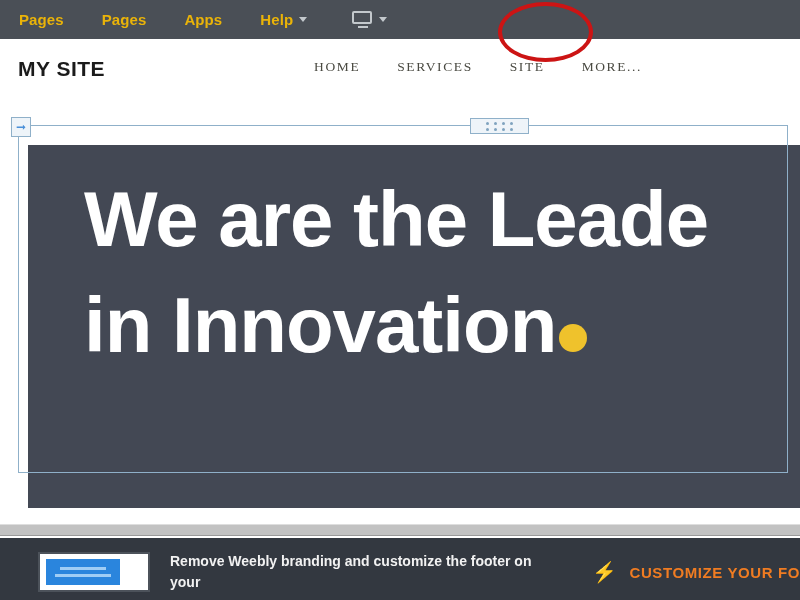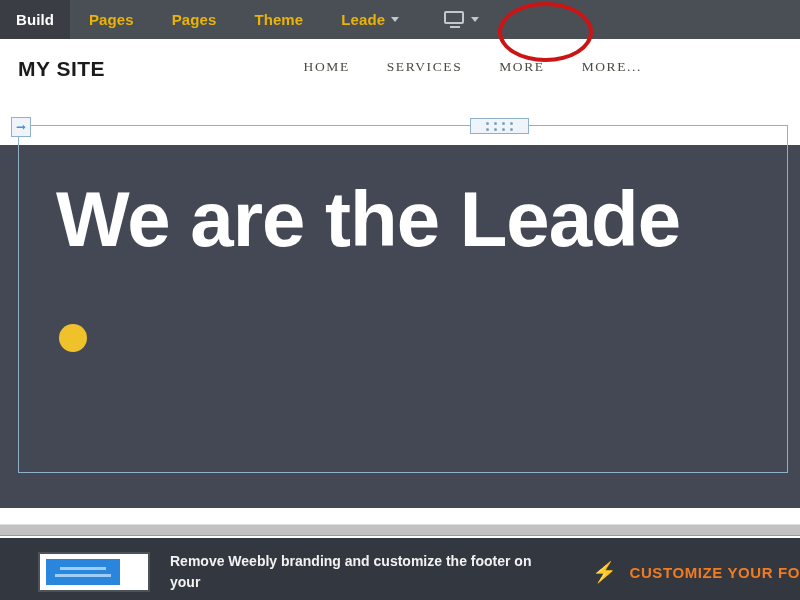--- a/index.html
+++ b/index.html
@@ -142,20 +142,21 @@
     white-space: nowrap;
     font-family: Liberation Serif, serif;
   }
 
   
   .hero {
     position: relative;
     height: 363px;
     background: #434854;
     overflow: hidden;
+    margin-left: 28px;
   }
   .hero-text {
     position: absolute;
     left: 56px;
     top: 21px;
     width: 900px;
     color: #ffffff;
     font-size: 78px;
     font-weight: bold;
     line-height: 1.36;
@@ -320,63 +321,60 @@
   .bolt-icon {
     color: #f07c22;
     font-size: 20px;
     line-height: 1;
   }
 </style>
 </head>
 <body>
 
 <div class="editor-toolbar">
-  <div class="tb-item active">
-    <span>Build</span>
-  </div>
   <div class="tb-item">
     <span>Pages</span>
   </div>
   <div class="tb-item">
     <span>Pages</span>
   </div>
   <div class="tb-item">
-    <span>Theme</span>
+    <span>Apps</span>
   </div>
   <div class="tb-item caret">
-    <span>Leade</span>
+    <span>Help</span>
   </div>
   <div class="tb-device">
     <span class="monitor-icon">
       <span class="screen"></span>
       <span class="stand"></span>
     </span>
     <span class="device-caret"></span>
   </div>
 </div>
 
 <div class="annotation-ellipse"></div>
 
 <div class="site-preview">
 
   <div class="site-header">
     <div class="site-logo">MY SITE</div>
     <div class="site-nav">
       <a href="#">HOME</a>
       <a href="#">SERVICES</a>
-      <a href="#">MORE</a>
+      <a href="#">SITE</a>
       <a href="#">MORE...</a>
     </div>
   </div>
 
   <div class="hero">
     <div class="hero-text">
       <div>We are the Leade</div>
       <div>
-        <span class="hero-dot"></span>
+        <span>in Innovation</span><span class="hero-dot"></span>
       </div>
     </div>
   </div>
 
   <div class="selection-box"></div>
   <div class="sel-arrow-handle">➞</div>
   <div class="sel-drag-handle">
     <span class="grip-dots">
       <i></i>
         <i></i>

